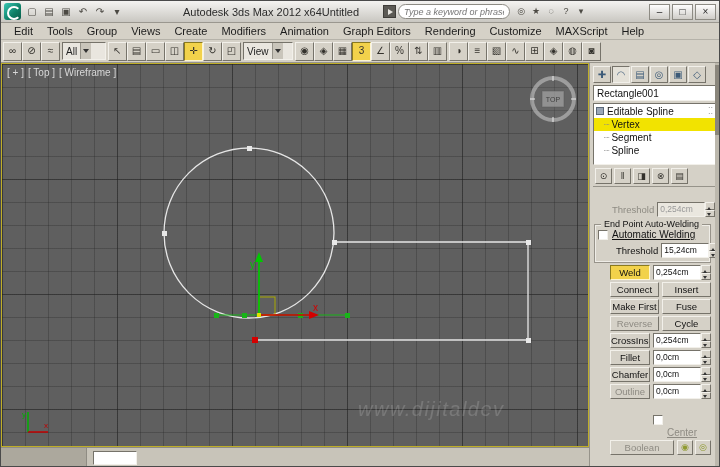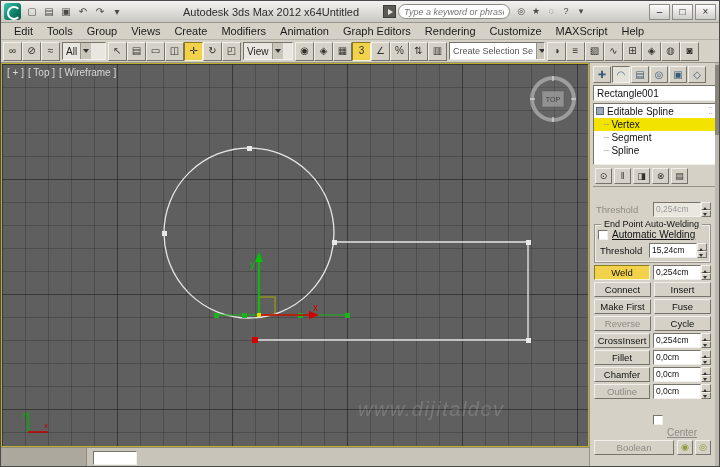--- a/index.html
+++ b/index.html
@@ -71,21 +71,21 @@
   .stackbox{height:62px;background:#fff;border:1px solid;border-color:#76736a #f2f0ea #f2f0ea #76736a;font-size:10px;color:#111;overflow:hidden;margin-bottom:2px;}
   .stack-root{display:flex;align-items:center;height:14px;padding-left:2px;gap:3px;}
   .stack-root .obj-icon{width:8px;height:8px;background:#9aa7b8;border:1px solid #5a6778;flex:0 0 auto;}
   .stack-root .row-icons{margin-left:auto;margin-right:3px;color:#999;font-size:8px;}
   .stack-sub{display:flex;align-items:center;height:13px;padding-left:10px;gap:2px;}
   .stack-sub::before{content:"┈";color:#888;font-size:9px;}
   .stack-sub.selected{background:#f2e300;}
   .stack-tools{display:flex;gap:2px;padding:1px 0 2px 2px;border-bottom:1px solid #96938a;margin-bottom:1px;}
   .stool{width:17px;height:16px;background:#d5d1c7;border:1px solid;border-color:#f2f0ea #76736a #76736a #f2f0ea;font-size:9px;text-align:center;line-height:14px;color:#34322d;padding:0;}
   .rollout{padding:14px 6px 0 1px;display:flex;flex-direction:column;gap:2px;}
-  .prow{display:flex;gap:3px;align-items:center;}
+  .prow{display:flex;gap:3px;align-items:center;margin-left:16px;}
   .pbtn{flex:1;height:15px;background:#d5d1c7;border:1px solid;border-color:#f2f0ea #76736a #76736a #f2f0ea;font-size:9.5px;color:#111;padding:0;text-align:center;line-height:12px;white-space:nowrap;overflow:hidden;}
   .pbtn.hl{background:#f2d24b;border-color:#8a7a20 #fff6d0 #fff6d0 #8a7a20;}
   .pbtn.dis{color:#8e8b83;}
   .plabel{flex:1;font-size:9.5px;color:#111;padding-left:2px;white-space:nowrap;}
   .plabel.dis{color:#8e8b83;}
   .spin{display:flex;width:58px;height:15px;flex:0 0 auto;}
   .spin .val{flex:1;background:#fff;border:1px solid;border-color:#76736a #f2f0ea #f2f0ea #76736a;font-size:8.5px;line-height:13px;padding-left:2px;color:#111;overflow:hidden;white-space:nowrap;}
   .spin.dis .val{color:#999;background:#eae7df;}
   .spin .arr{width:10px;display:flex;flex-direction:column;}
   .spin .arr i{flex:1;background:#d5d1c7;border:1px solid;border-color:#f2f0ea #76736a #76736a #f2f0ea;position:relative;display:block;}
@@ -224,24 +224,20 @@
         <button class="tbtn active" data-name="snaps-toggle-icon"><span>3</span></button>
 
         <button class="tbtn" data-name="angle-snap-icon"><span>∠</span></button>
 
         <button class="tbtn" data-name="percent-snap-icon"><span>%</span></button>
 
         <button class="tbtn" data-name="spinner-snap-icon"><span>⇅</span></button>
 
         <button class="tbtn" data-name="edit-named-selection-sets-icon"><span>▥</span></button>
       </div>
-    <div class="tcombo" data-name="named-selection-set-combo">
-      <span data-name="named-selection-set-value">Create Selection Se</span>
-      <span class="caret" data-name="chevron-down-icon"></span>
-    </div>
     <div class="tgroup" data-name="render-tools-group">
 
         <button class="tbtn" data-name="mirror-icon"><span>◑</span></button>
 
         <button class="tbtn" data-name="align-icon"><span>≡</span></button>
 
         <button class="tbtn" data-name="layer-manager-icon"><span>▧</span></button>
 
         <button class="tbtn" data-name="curve-editor-icon"><span>∿</span></button>
 

